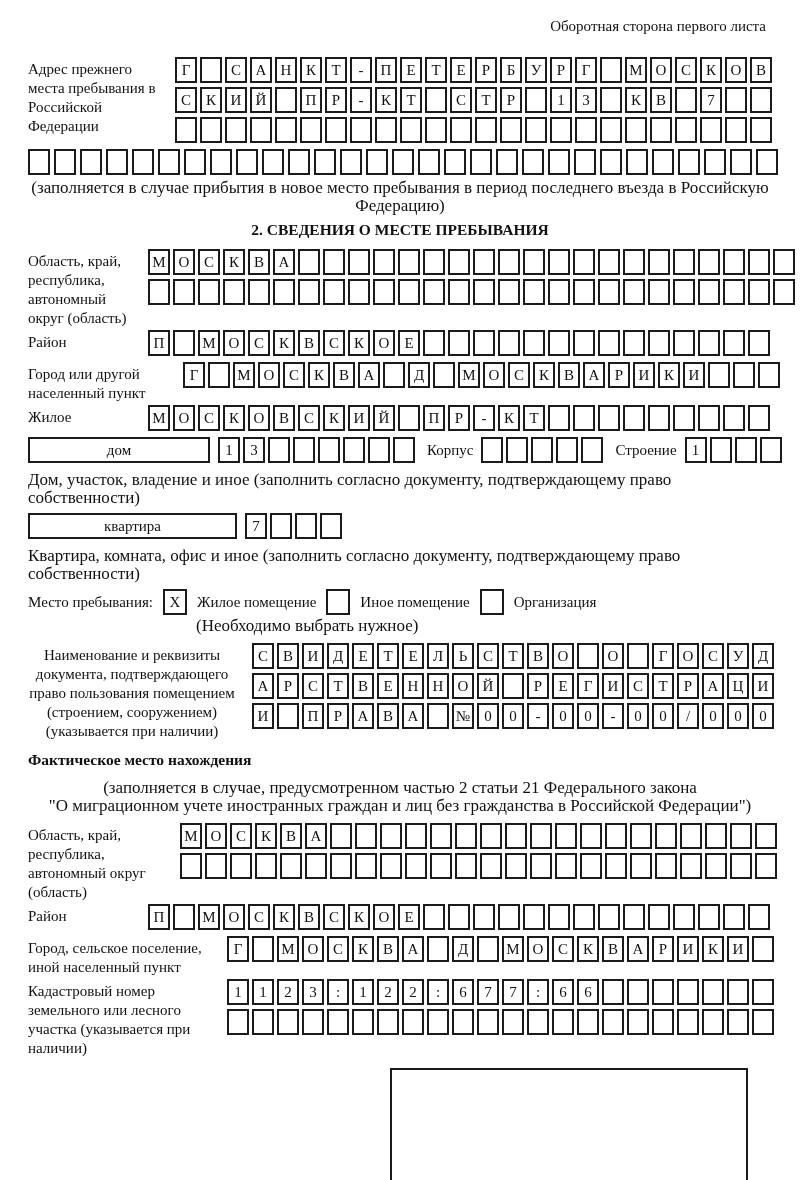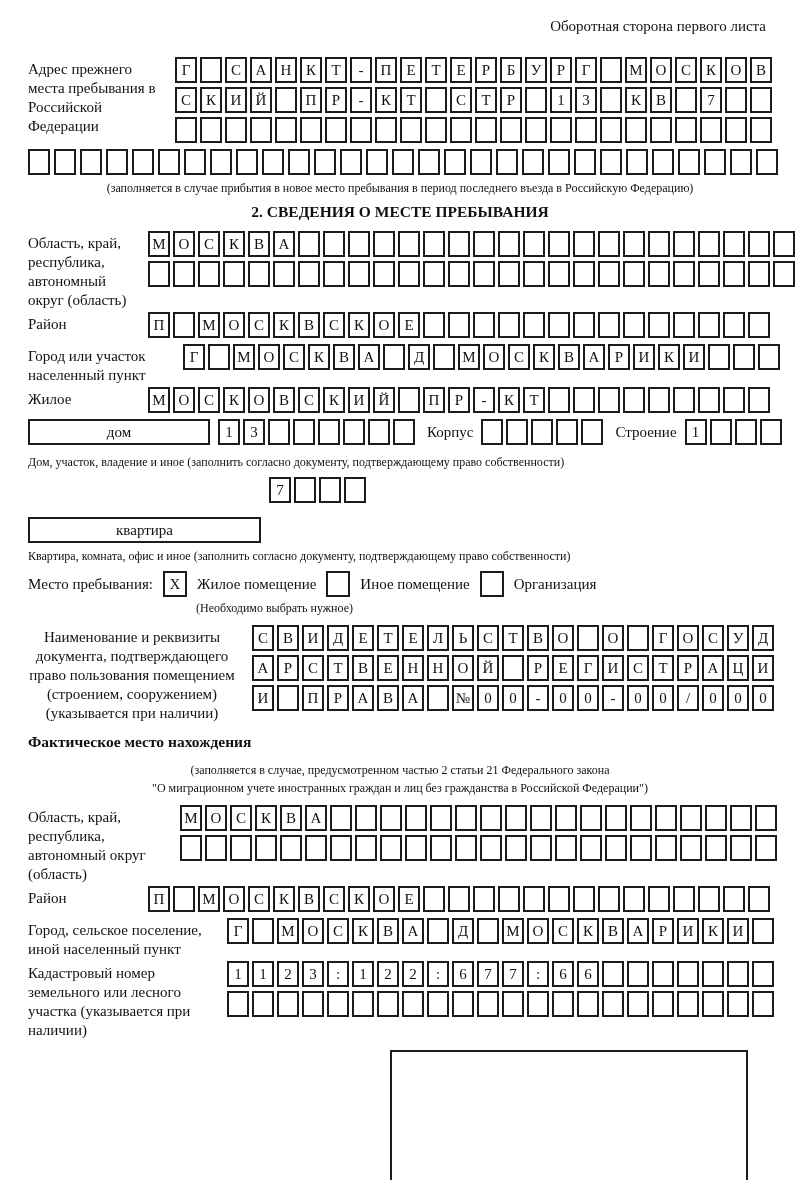--- a/index.html
+++ b/index.html
@@ -11,27 +11,27 @@
   .lw-147{width:147px;}
   .lw-120{width:120px;}
   .lw-155{width:155px;}
   .lw-224{width:224px;text-align:center;}
   .lw-152{width:152px;}
   .lw-199{width:199px;}
   .fgrid{flex:1;min-width:0;}
   .cellrow{display:flex;gap:3px;margin-bottom:4px;}
   .cell{flex:none;width:22px;height:26px;box-sizing:border-box;border:2px solid #1b1b1b;display:flex;align-items:center;justify-content:center;font-size:15px;background:#fff;}
   .overflow-row{margin-top:2px;margin-bottom:4px;gap:4px;}
-  .note{font-size:12px;line-height:18px;}
+  .note{font-size:17px;line-height:18px;}
   .center{text-align:center;}
   .sec-title{text-align:center;font-weight:bold;font-size:15.5px;margin:6px 0 10px 0;}
   .houserow{display:flex;align-items:flex-start;margin:2px 0 4px 0;}
   .labelbox{flex:none;height:26px;box-sizing:border-box;border:2px solid #1b1b1b;display:flex;align-items:center;justify-content:center;font-size:15px;}
   .box-dom{width:182px;margin-right:8px;}
-  .box-kv{width:233px;margin-right:8px;margin-top:40px;}
+  .box-kv{width:209px;margin-right:8px;}
   .inline-label{flex:none;font-size:15px;line-height:26px;margin:0 8px 0 12px;}
   .subnote{margin:0 0 6px 0;}
   .stayrow{display:flex;align-items:center;margin:6px 0 2px 0;font-size:15px;}
   .cbox{flex:none;width:24px;height:26px;box-sizing:border-box;border:2px solid #1b1b1b;display:flex;align-items:center;justify-content:center;font-size:15px;margin:0 10px;}
   .stay-note{padding-left:168px;margin-bottom:8px;}
   .subhead{text-align:left;font-weight:bold;font-size:15.5px;margin:10px 0 10px 0;}
   .confirm-wrap{margin-left:338px;width:406px;margin-top:10px;}
   .confirm-box{width:358px;height:172px;box-sizing:border-box;border:2px solid #1b1b1b;margin:0 auto 8px auto;background:#fff;}
 </style>
 </head>
@@ -248,21 +248,21 @@
           <span class="cell"></span>
           <span class="cell"></span>
           <span class="cell"></span>
           <span class="cell"></span>
           <span class="cell"></span>
         </div>
     </div>
   </div>
 
   <div class="frow">
-    <div class="flabel lw-155">Город или участок населенный пункт</div>
+    <div class="flabel lw-155">Город или другой населенный пункт</div>
     <div class="fgrid">
       <div class="cellrow">
           <span class="cell">Г</span>
           <span class="cell"></span>
           <span class="cell">М</span>
           <span class="cell">О</span>
           <span class="cell">С</span>
           <span class="cell">К</span>
           <span class="cell">В</span>
           <span class="cell">А</span>

